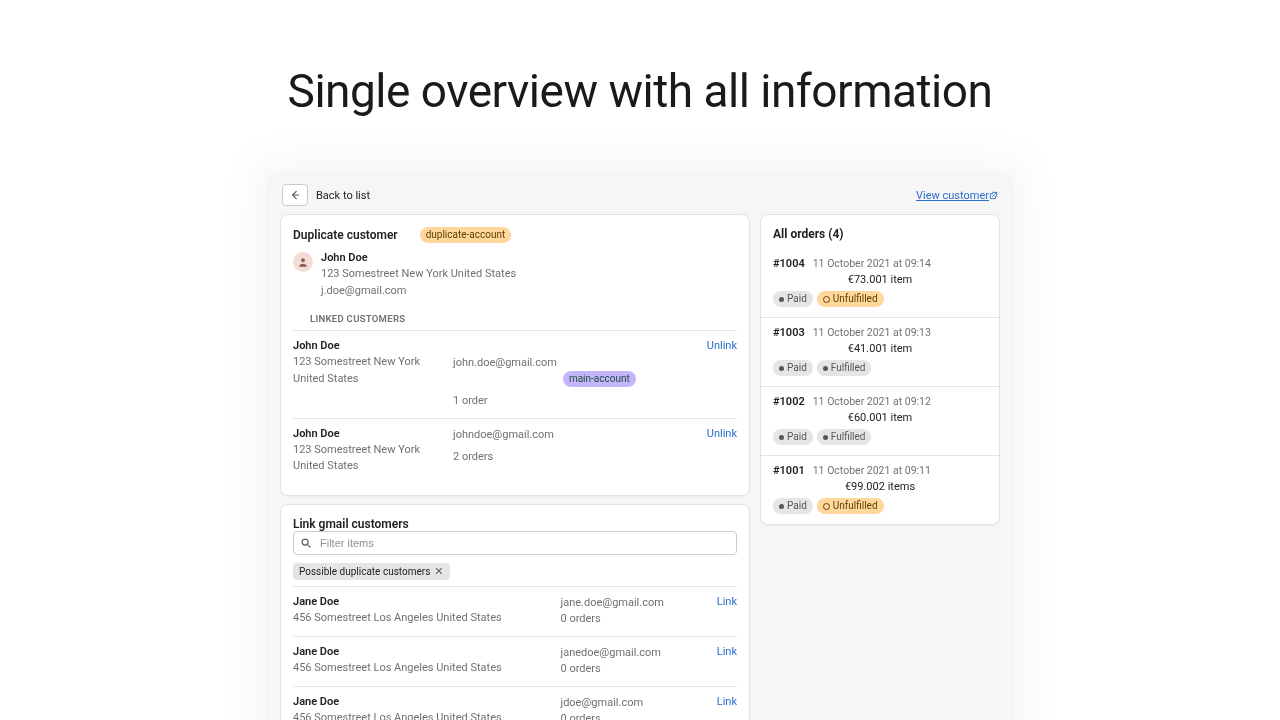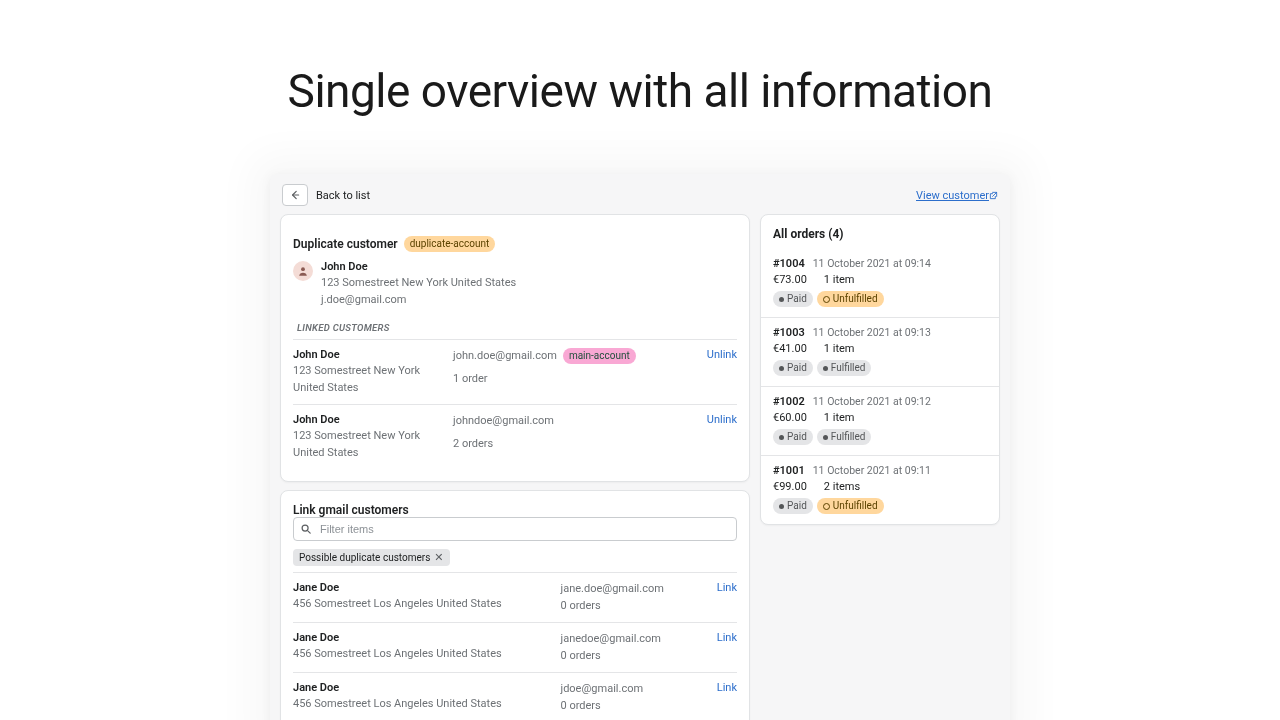--- a/index.html
+++ b/index.html
@@ -79,35 +79,34 @@
   }
   .card-pad { padding: 12px; }
   .card-title {
     font-size: 12px;
     font-weight: 600;
     color: #202223;
   }
   .title-row {
     display: flex;
     align-items: center;
-    gap: 6px;
+    gap: 22px;
     margin-bottom: 8px;
-    margin-top: 9px;
   }
   .badge {
     display: inline-flex;
     align-items: center;
     gap: 3px;
     font-size: 10px;
     padding: 1px 6px;
     border-radius: 8px;
     line-height: 14px;
   }
   .badge-yellow { background: #ffd79d; color: #5c4300; }
-  .badge-green  { background: #f9a8d4; color: #1f4d3a; }
+  .badge-green  { background: #c4b5fd; color: #1f4d3a; margin-top: 32px; }
   .badge-grey   { background: #e4e5e7; color: #545658; }
   .badge-dot::before {
     content: "";
     width: 5px; height: 5px; border-radius: 50%;
     background: currentColor;
     display: inline-block;
   }
   .badge-dot-open::before {
     content: "";
     width: 5px; height: 5px; border-radius: 50%;
@@ -130,22 +129,21 @@
     color: #8a5a52;
     margin-top: 1px;
   }
   .cust-name { font-size: 11px; font-weight: 600; margin-bottom: 2px; }
   .cust-sub  { font-size: 11px; color: #6d7175; line-height: 1.5; }
   .section-label {
     font-size: 9.5px;
     letter-spacing: 0.3px;
     color: #6d7175;
     font-weight: 600;
-    margin: 14px 0 6px 4px;
-    font-style: italic;
+    margin: 14px 0 6px 17px;
   }
   .linked-row {
     display: flex;
     align-items: flex-start;
     padding: 8px 0;
     border-top: 1px solid #e4e5e7;
     gap: 10px;
     font-size: 11px;
   }
   .linked-row:first-of-type { border-top: 1px solid #e4e5e7; }
@@ -211,21 +209,21 @@
   }
   .order-item {
     padding: 8px 12px 10px 12px;
     border-top: 1px solid #e4e5e7;
     font-size: 11px;
   }
   .order-item:first-of-type { border-top: none; }
   .order-line1 { display: flex; gap: 8px; align-items: baseline; margin-bottom: 3px; }
   .order-id { font-weight: 600; color: #202223; }
   .order-date { color: #6d7175; font-size: 10.5px; }
-  .order-line2 { display: flex; gap: 17px; color: #202223; margin-bottom: 5px; }
+  .order-line2 { display: flex; gap: 0; color: #202223; margin-bottom: 5px; justify-content: center; }
   .order-badges { display: flex; gap: 4px; }
   svg { display: block; }
 </style>
 </head>
 <body>
 
 <h1 class="hero-title">Single overview with all information</h1>
 
 <div class="app-frame">
 

